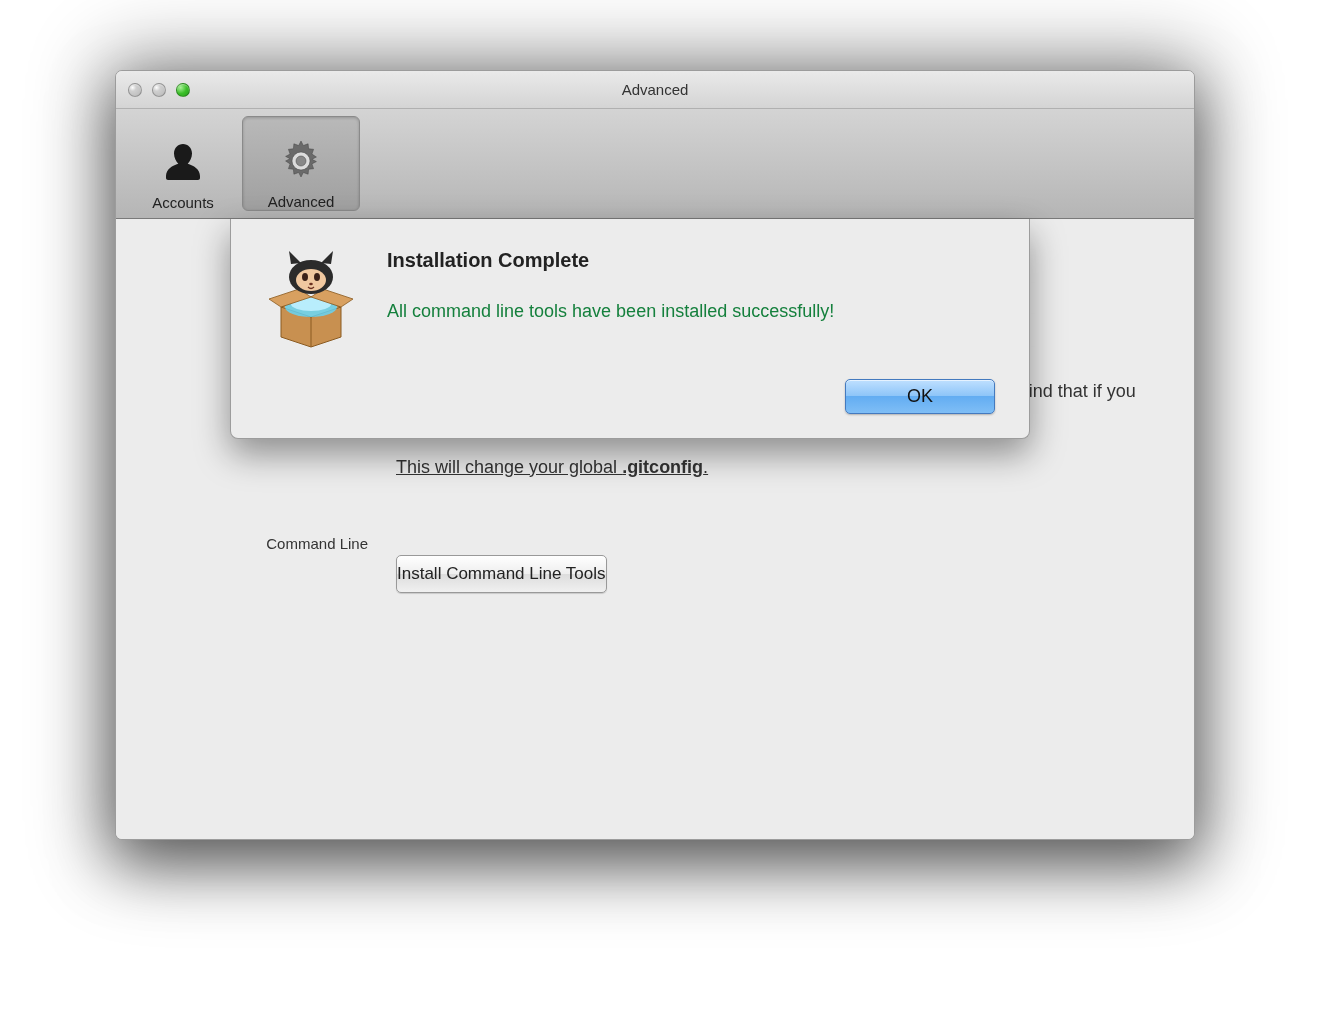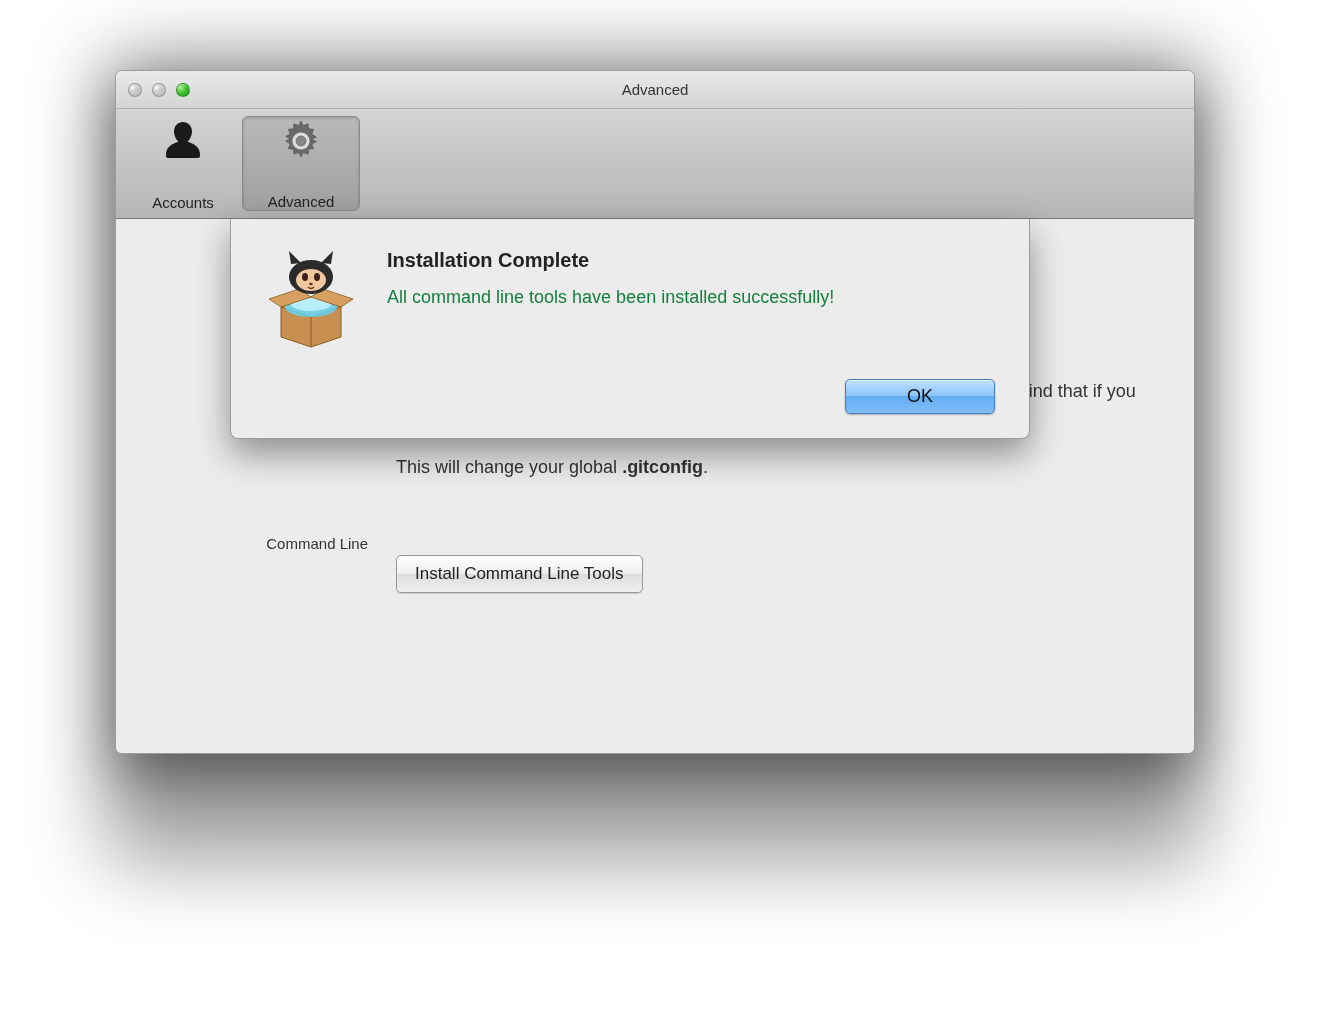--- a/index.html
+++ b/index.html
@@ -23,21 +23,21 @@
       background: #000;
       opacity: 0.35;
       filter: blur(40px);
       border-radius: 20px;
     }
     .window {
       position: absolute;
       top: 70px;
       left: 115px;
       width: 1080px;
-      height: 684px;
+      height: 770px;
       background: #e8e8e8;
       border-radius: 7px;
       overflow: hidden;
       border: 1px solid #9c9c9c;
       box-shadow: 0 20px 60px rgba(0,0,0,0.5);
     }
     .titlebar {
       height: 38px;
       background: linear-gradient(to bottom, #eaeaea 0%, #d4d4d4 100%);
       border-bottom: 1px solid #b0b0b0;
@@ -74,21 +74,21 @@
       display: flex;
       align-items: center;
       padding: 0 8px;
     }
     .toolbar-item {
       width: 118px;
       height: 95px;
       display: flex;
       flex-direction: column;
       align-items: center;
-      justify-content: space-between;
+      justify-content: flex-end;
       border-radius: 6px;
       cursor: pointer;
     }
     .toolbar-item.selected {
       background: linear-gradient(to bottom, #b9b9b9 0%, #a0a0a0 100%);
       border: 1px solid #8a8a8a;
       box-shadow: inset 0 1px 3px rgba(0,0,0,0.2);
     }
     .toolbar-icon {
       width: 48px;
@@ -135,21 +135,21 @@
     }
     .info-text {
       font-size: 18px;
       color: #333;
       line-height: 1.6;
     }
     .button {
       background: linear-gradient(to bottom, #ffffff 0%, #eeeeee 50%, #dddddd 51%, #f0f0f0 100%);
       border: 1px solid #999;
       border-radius: 5px;
-      padding: 8px 18px;
+      padding: 8px 0;
       font-size: 17px;
       font-family: inherit;
       cursor: pointer;
       color: #222;
       box-shadow: 0 1px 1px rgba(0,0,0,0.15);
     }
     .modal-sheet {
       position: absolute;
       top: 148px;
       left: 114px;
@@ -171,21 +171,21 @@
       height: 100px;
       flex-shrink: 0;
     }
     .modal-text {
       flex: 1;
     }
     .modal-title {
       font-size: 20px;
       font-weight: bold;
       color: #222;
-      margin-bottom: 12px;
+      margin-bottom: 26px;
     }
     .modal-message {
       font-size: 18px;
       color: #15803d;
       line-height: 1.5;
     }
     .modal-buttons {
       display: flex;
       justify-content: flex-end;
       margin-top: 30px;
@@ -201,20 +201,21 @@
       cursor: pointer;
       color: #111;
       box-shadow: 0 1px 2px rgba(0,0,0,0.25), inset 0 1px 0 rgba(255,255,255,0.6);
       margin-left: 28px;
     }
     .hidden-behind {
       opacity: 0.01;
     }
     .gitconfig-row{
       margin-top:18px;
+      text-decoration:underline;
     }
     .cmdline-section{
       margin-top:48px;
     }
   </style>
 </head>
 <body>
 
 <div class="window-shadow"></div>
 

